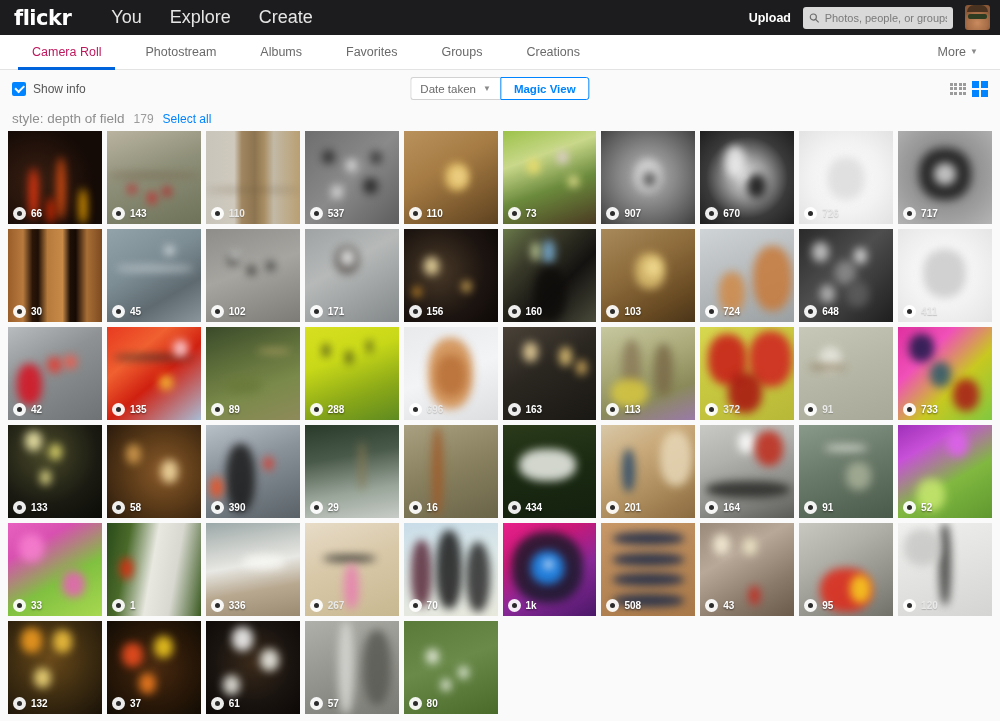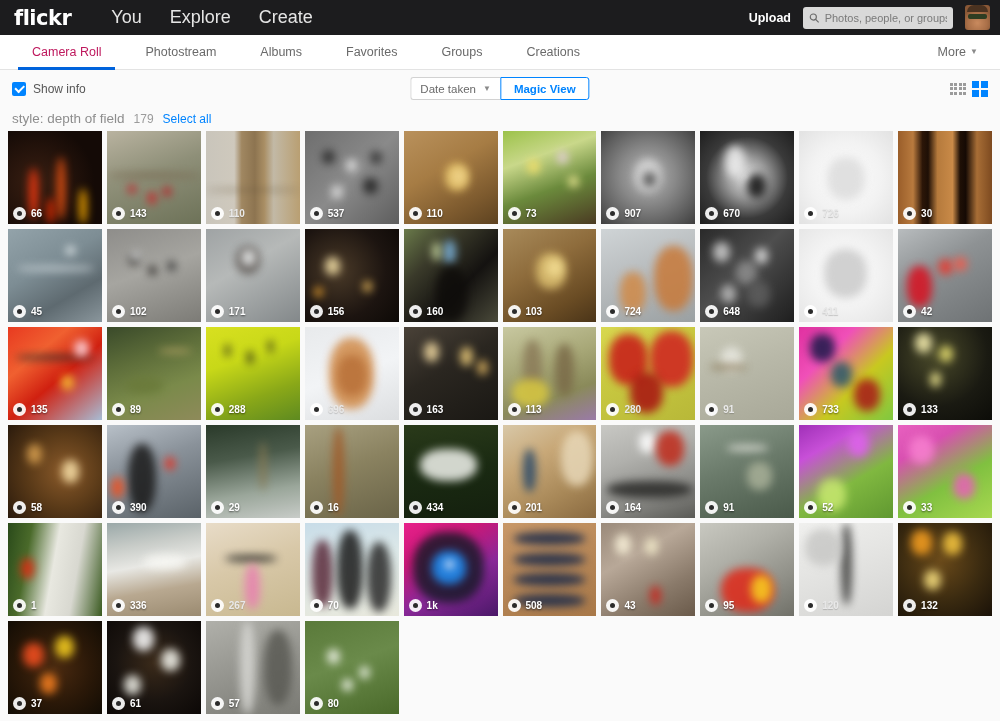--- a/index.html
+++ b/index.html
@@ -400,20 +400,31 @@
     <div class="tile light" title="faint white geometric pattern">
       <div class="ph" style="background: radial-gradient(circle, rgb(253, 253, 253) 0%, rgb(242, 242, 242) 55%, rgb(226, 226, 226) 100%);"></div>
       <div style="position: absolute; border-radius: 45%; filter: blur(4px); opacity: 0.85; background: rgb(220, 220, 220); left: 30%; top: 28%; width: 40%; height: 46%;"></div>
       <div class="meta">
         <span class="eye">
           <i></i>
         </span>
         <span class="views">726</span>
       </div>
     </div>
+    <div class="tile" title="ornate black lace doily">
+      <div class="ph" style="background: radial-gradient(circle at 50% 45%, rgb(154, 154, 154) 0%, rgb(142, 142, 142) 40%, rgb(180, 180, 180) 100%);"></div>
+      <div style="position: absolute; border-radius: 45%; filter: blur(4px); opacity: 0.85; background: rgb(26, 26, 26); left: 22%; top: 18%; width: 56%; height: 56%;"></div>
+      <div style="position: absolute; border-radius: 45%; filter: blur(4px); opacity: 0.85; background: rgb(216, 216, 216); left: 38%; top: 34%; width: 24%; height: 24%;"></div>
+      <div class="meta">
+        <span class="eye">
+          <i></i>
+        </span>
+        <span class="views">717</span>
+      </div>
+    </div>
     <div class="tile" title="wooden blinds warm light">
       <div class="ph" style="background: linear-gradient(90deg, rgb(154, 94, 42) 0%, rgb(184, 122, 62) 16%, rgb(44, 22, 8) 26%, rgb(30, 15, 6) 32%, rgb(181, 122, 60) 42%, rgb(201, 138, 72) 58%, rgb(31, 16, 6) 66%, rgb(21, 10, 4) 72%, rgb(168, 110, 54) 84%, rgb(125, 74, 32) 100%);"></div>
       <div class="meta">
         <span class="eye">
           <i></i>
         </span>
         <span class="views">30</span>
       </div>
     </div>
     <div class="tile" title="frozen branch icy wire">
@@ -605,21 +616,21 @@
     </div>
     <div class="tile light" title="red maple leaves">
       <div class="ph" style="background: linear-gradient(150deg, rgb(216, 216, 80) 0%, rgb(200, 200, 64) 40%, rgb(184, 184, 56) 100%);"></div>
       <div style="position: absolute; border-radius: 45%; filter: blur(4px); opacity: 0.85; background: rgb(200, 24, 24); left: 8%; top: 8%; width: 42%; height: 54%;"></div>
       <div style="position: absolute; border-radius: 45%; filter: blur(4px); opacity: 0.85; background: rgb(208, 32, 32); left: 52%; top: 4%; width: 46%; height: 60%;"></div>
       <div style="position: absolute; border-radius: 45%; filter: blur(4px); opacity: 0.85; background: rgb(168, 16, 16); left: 30%; top: 48%; width: 36%; height: 44%;"></div>
       <div class="meta">
         <span class="eye">
           <i></i>
         </span>
-        <span class="views">280</span>
+        <span class="views">372</span>
       </div>
     </div>
     <div class="tile light" title="dandelion seed head macro">
       <div class="ph" style="background: linear-gradient(160deg, rgb(200, 200, 184) 0%, rgb(184, 184, 168) 45%, rgb(168, 168, 152) 100%);"></div>
       <div style="position: absolute; border-radius: 45%; filter: blur(4px); opacity: 0.85; background: rgb(232, 232, 224); left: 22%; top: 22%; width: 22%; height: 26%;"></div>
       <div style="position: absolute; border-radius: 45%; filter: blur(4px); opacity: 0.85; background: rgb(138, 122, 90); left: 10%; top: 40%; width: 40%; height: 6%;"></div>
       <div class="meta">
         <span class="eye">
           <i></i>
         </span>

